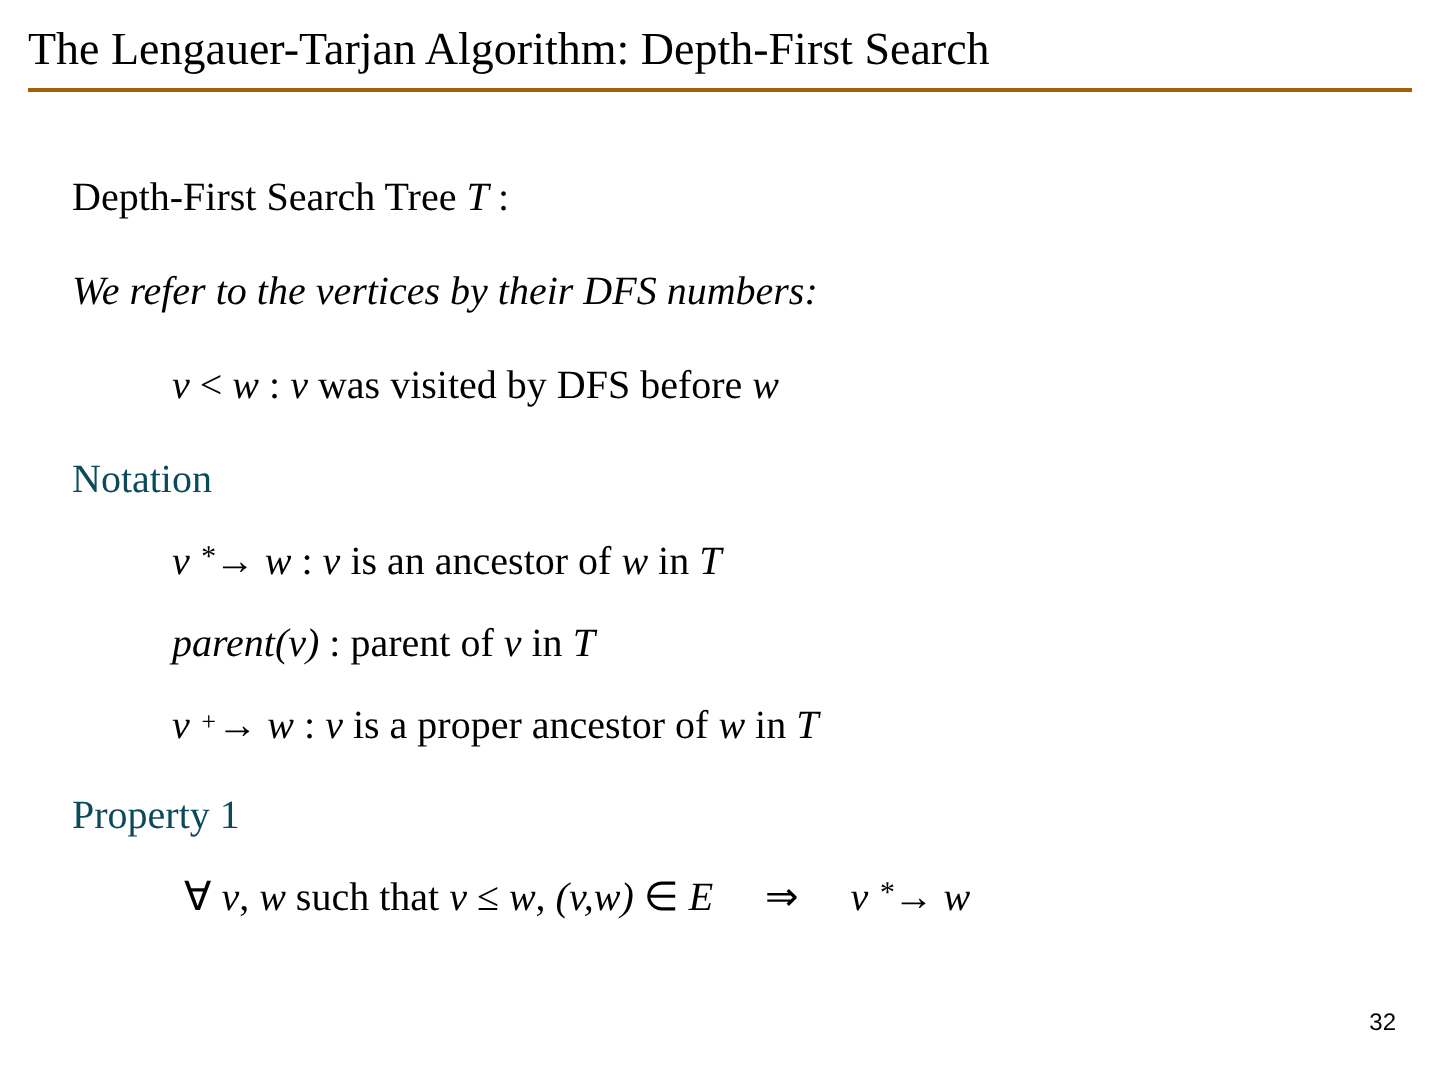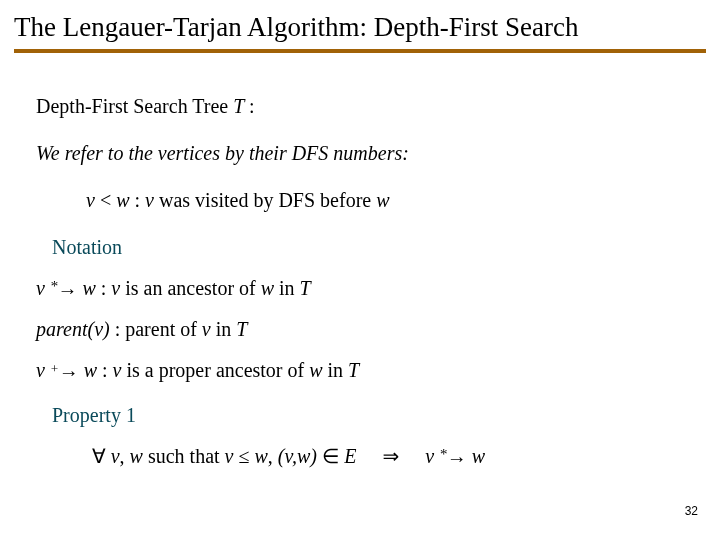--- a/index.html
+++ b/index.html
@@ -13,35 +13,35 @@
     position: relative;
   }
   .slide {
     padding: 8px 14px 0 14px;
     box-sizing: border-box;
     width: 720px;
     height: 540px;
     position: relative;
   }
   .title {
-    font-size: 27px;
+    font-size: 23px;
     padding: 4px 0 6px 0;
-    border-bottom: 4px solid #a16207;
+    border-bottom: 2px solid #a16207;
     margin-bottom: 40px;
   }
   .content {
     padding-left: 22px;
     font-size: 20px;
     line-height: 1.35;
   }
   .line1 { margin-bottom: 20px; }
   .line2 { margin-bottom: 20px; font-style: italic; }
   .defn  { margin-left: 50px; margin-bottom: 20px; }
-  .section-label { color: #0a4a5a; margin-bottom: 14px; margin-left: 16px; }
-  .notation-lines { }
+  .section-label { color: #0a4a5a; margin-bottom: 14px; }
+  .notation-lines { margin-left: 50px; }
   .notation-lines div { margin-bottom: 14px; }
   .prop-line { margin-left: 56px; }
   .it { font-style: italic; }
   .pagenum {
     position: absolute;
     right: 22px;
     bottom: 22px;
     font-size: 12px;
     font-family: Arial, sans-serif;
     color: #000;

